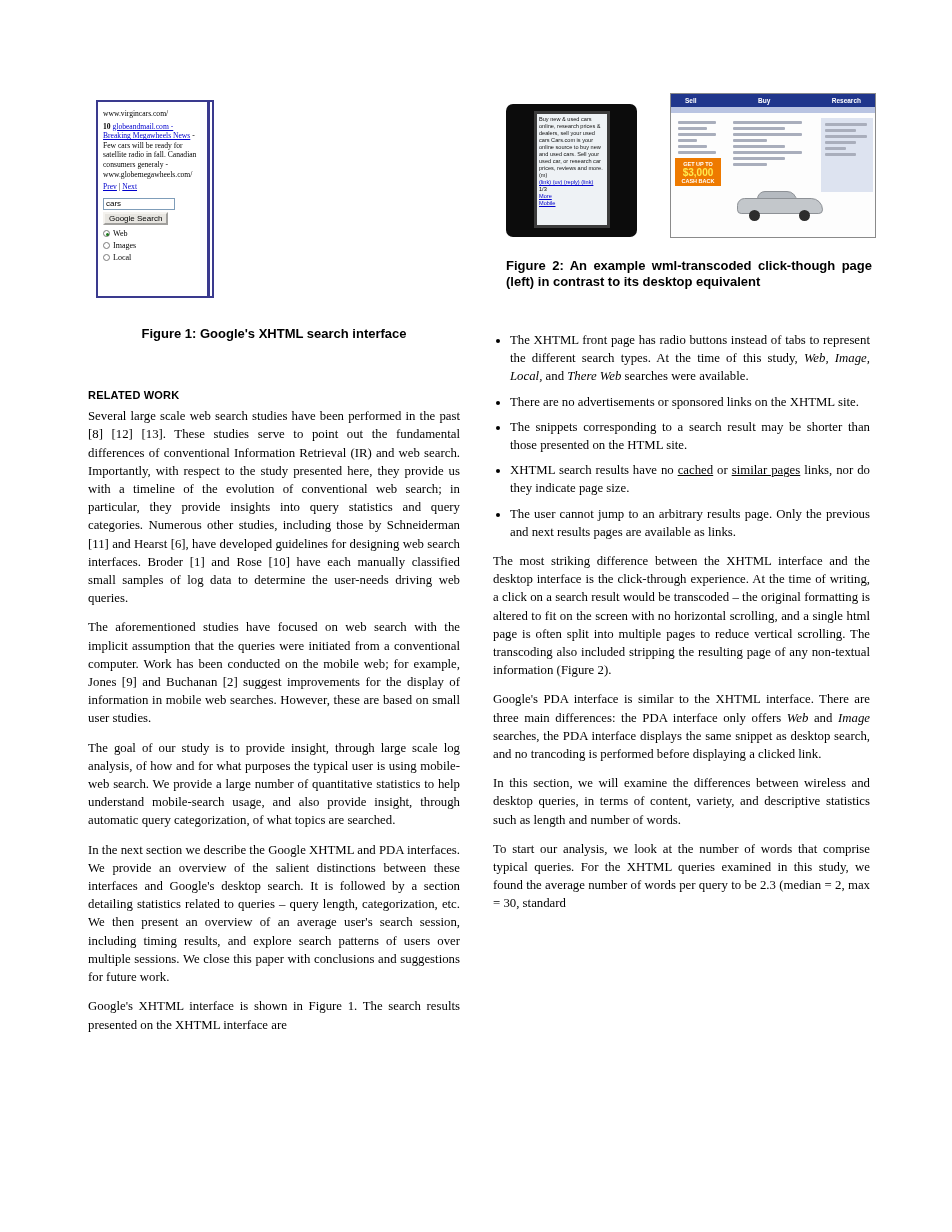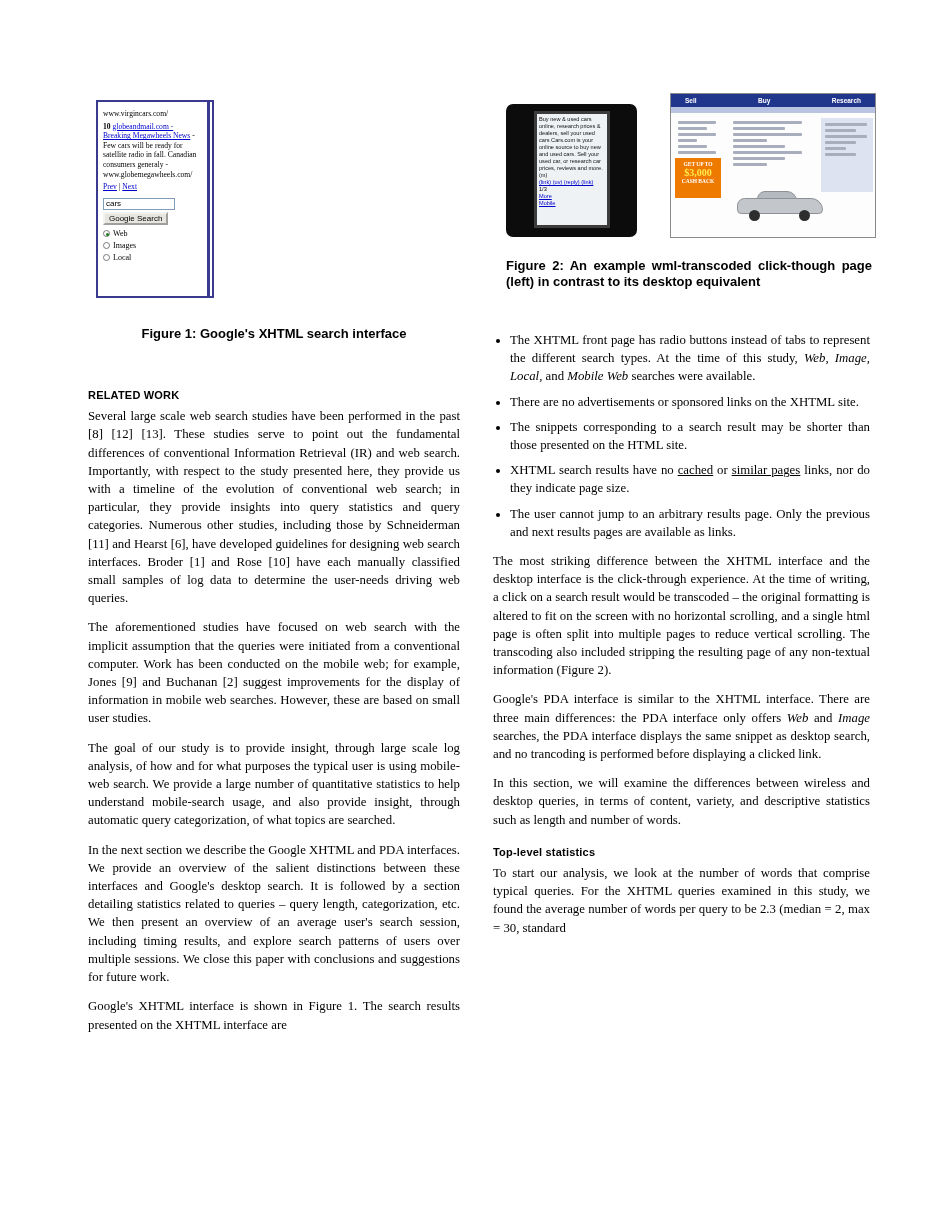--- a/index.html
+++ b/index.html
@@ -79,22 +79,22 @@
              border:1px solid #8a8a8a; background:#fdfdfd; overflow:hidden; }
   .d-nav { height:13px; background:#20368c; display:flex; justify-content:space-between;
            align-items:center; padding:0 14px; }
   .d-nav span { color:#fff; font-family:"Liberation Sans",sans-serif; font-size:6.5px; font-weight:bold; }
   .d-sub { height:6px; background:#b9c4e2; }
   .bar { background:#a9aebc; height:3px; margin:3px 4px; border-radius:1px; }
   .bar.w60 { width:60%; } .bar.w80 { width:80%; } .bar.w40 { width:40%; }
   .d-left { position:absolute; left:3px; top:24px; width:48px; }
   .d-mid  { position:absolute; left:58px; top:24px; width:86px; }
   .d-right{ position:absolute; left:150px; top:24px; width:52px; height:74px; background:#dde3f0; padding-top:2px; }
-  .d-ad { position:absolute; left:4px; top:64px; width:46px; height:40px; background:#ee7a00;
-          color:#fff; font-family:Liberation Serif, serif; text-align:center; padding-top:3px; }
+  .d-ad { position:absolute; left:4px; top:64px; width:46px; height:28px; background:#ee7a00;
+          color:#fff; font-family:Liberation Sans, sans-serif; text-align:center; padding-top:3px; }
   .d-ad .l1 { font-size:5.5px; font-weight:bold; }
   .d-ad .l2 { font-size:10px; font-weight:bold; color:#ffe94d; line-height:11px; }
   .d-ad .l3 { font-size:5.5px; font-weight:bold; }
   .d-car { position:absolute; left:62px; top:100px; width:96px; height:30px; }
   .car-body { position:absolute; left:4px; top:4px; width:86px; height:16px; background:#c3c7cb;
               border-radius:9px 14px 5px 5px; border:1px solid #8d9196; }
   .car-cab { position:absolute; left:24px; top:-3px; width:40px; height:12px; background:#b5bac0;
              border-radius:8px 10px 0 0; border:1px solid #8d9196; }
   .wheel { position:absolute; top:16px; width:11px; height:11px; background:#2d2d2d; border-radius:50%; }
   .wheel.w1 { left:16px; } .wheel.w2 { left:66px; }
@@ -207,26 +207,25 @@
     <div class="sec-heading first">RELATED WORK</div>
     <p>Several large scale web search studies have been performed in the past [8] [12] [13]. These studies serve to point out the fundamental differences of conventional Information Retrieval (IR) and web search. Importantly, with respect to the study presented here, they provide us with a timeline of the evolution of conventional web search; in particular, they provide insights into query statistics and query categories. Numerous other studies, including those by Schneiderman [11] and Hearst [6], have developed guidelines for designing web search interfaces. Broder [1] and Rose [10] have each manually classified small samples of log data to determine the user-needs driving web queries.</p>
     <p>The aforementioned studies have focused on web search with the implicit assumption that the queries were initiated from a conventional computer. Work has been conducted on the mobile web; for example, Jones [9] and Buchanan [2] suggest improvements for the display of information in mobile web searches. However, these are based on small user studies.</p>
     <p>The goal of our study is to provide insight, through large scale log analysis, of how and for what purposes the typical user is using mobile-web search. We provide a large number of quantitative statistics to help understand mobile-search usage, and also provide insight, through automatic query categorization, of what topics are searched.</p>
     <p>In the next section we describe the Google XHTML and PDA interfaces. We provide an overview of the salient distinctions between these interfaces and Google's desktop search. It is followed by a section detailing statistics related to queries – query length, categorization, etc. We then present an overview of an average user's search session, including timing results, and explore search patterns of users over multiple sessions. We close this paper with conclusions and suggestions for future work.</p>
     <p>Google's XHTML interface is shown in Figure 1. The search results presented on the XHTML interface are</p>
   </div>
 
   <div class="col col-right">
     <ul class="bullets">
-      <li><span>The XHTML front page has radio buttons instead of tabs to represent the different search types. At the time of this study, </span><i>Web, Image, Local,</i><span> and </span><i>Mobile Web</i><span> searches were available.</span></li>
+      <li><span>The XHTML front page has radio buttons instead of tabs to represent the different search types. At the time of this study, </span><i>Web, Image, Local,</i><span> and </span><i>There Web</i><span> searches were available.</span></li>
       <li>There are no advertisements or sponsored links on the XHTML site.</li>
       <li>The snippets corresponding to a search result may be shorter than those presented on the HTML site.</li>
       <li><span>XHTML search results have no </span><u>cached</u><span> or </span><u>similar pages</u><span> links, nor do they indicate page size.</span></li>
       <li>The user cannot jump to an arbitrary results page. Only the previous and next results pages are available as links.</li>
     </ul>
     <p>The most striking difference between the XHTML interface and the desktop interface is the click-through experience. At the time of writing, a click on a search result would be transcoded – the original formatting is altered to fit on the screen with no horizontal scrolling, and a single html page is often split into multiple pages to reduce vertical scrolling. The transcoding also included stripping the resulting page of any non-textual information (Figure 2).</p>
     <p><span>Google's PDA interface is similar to the XHTML interface. There are three main differences: the PDA interface only offers </span><i>Web</i><span> and </span><i>Image</i><span> searches, the PDA interface displays the same snippet as desktop search, and no trancoding is performed before displaying a clicked link.</span></p>
     <p>In this section, we will examine the differences between wireless and desktop queries, in terms of content, variety, and descriptive statistics such as length and number of words.</p>
-    <div class="sec-heading">Top-level statistics</div>
     <p>To start our analysis, we look at the number of words that comprise typical queries. For the XHTML queries examined in this study, we found the average number of words per query to be 2.3 (median = 2, max = 30, standard</p>
   </div>
 
 </div>
 
 </body></html>

